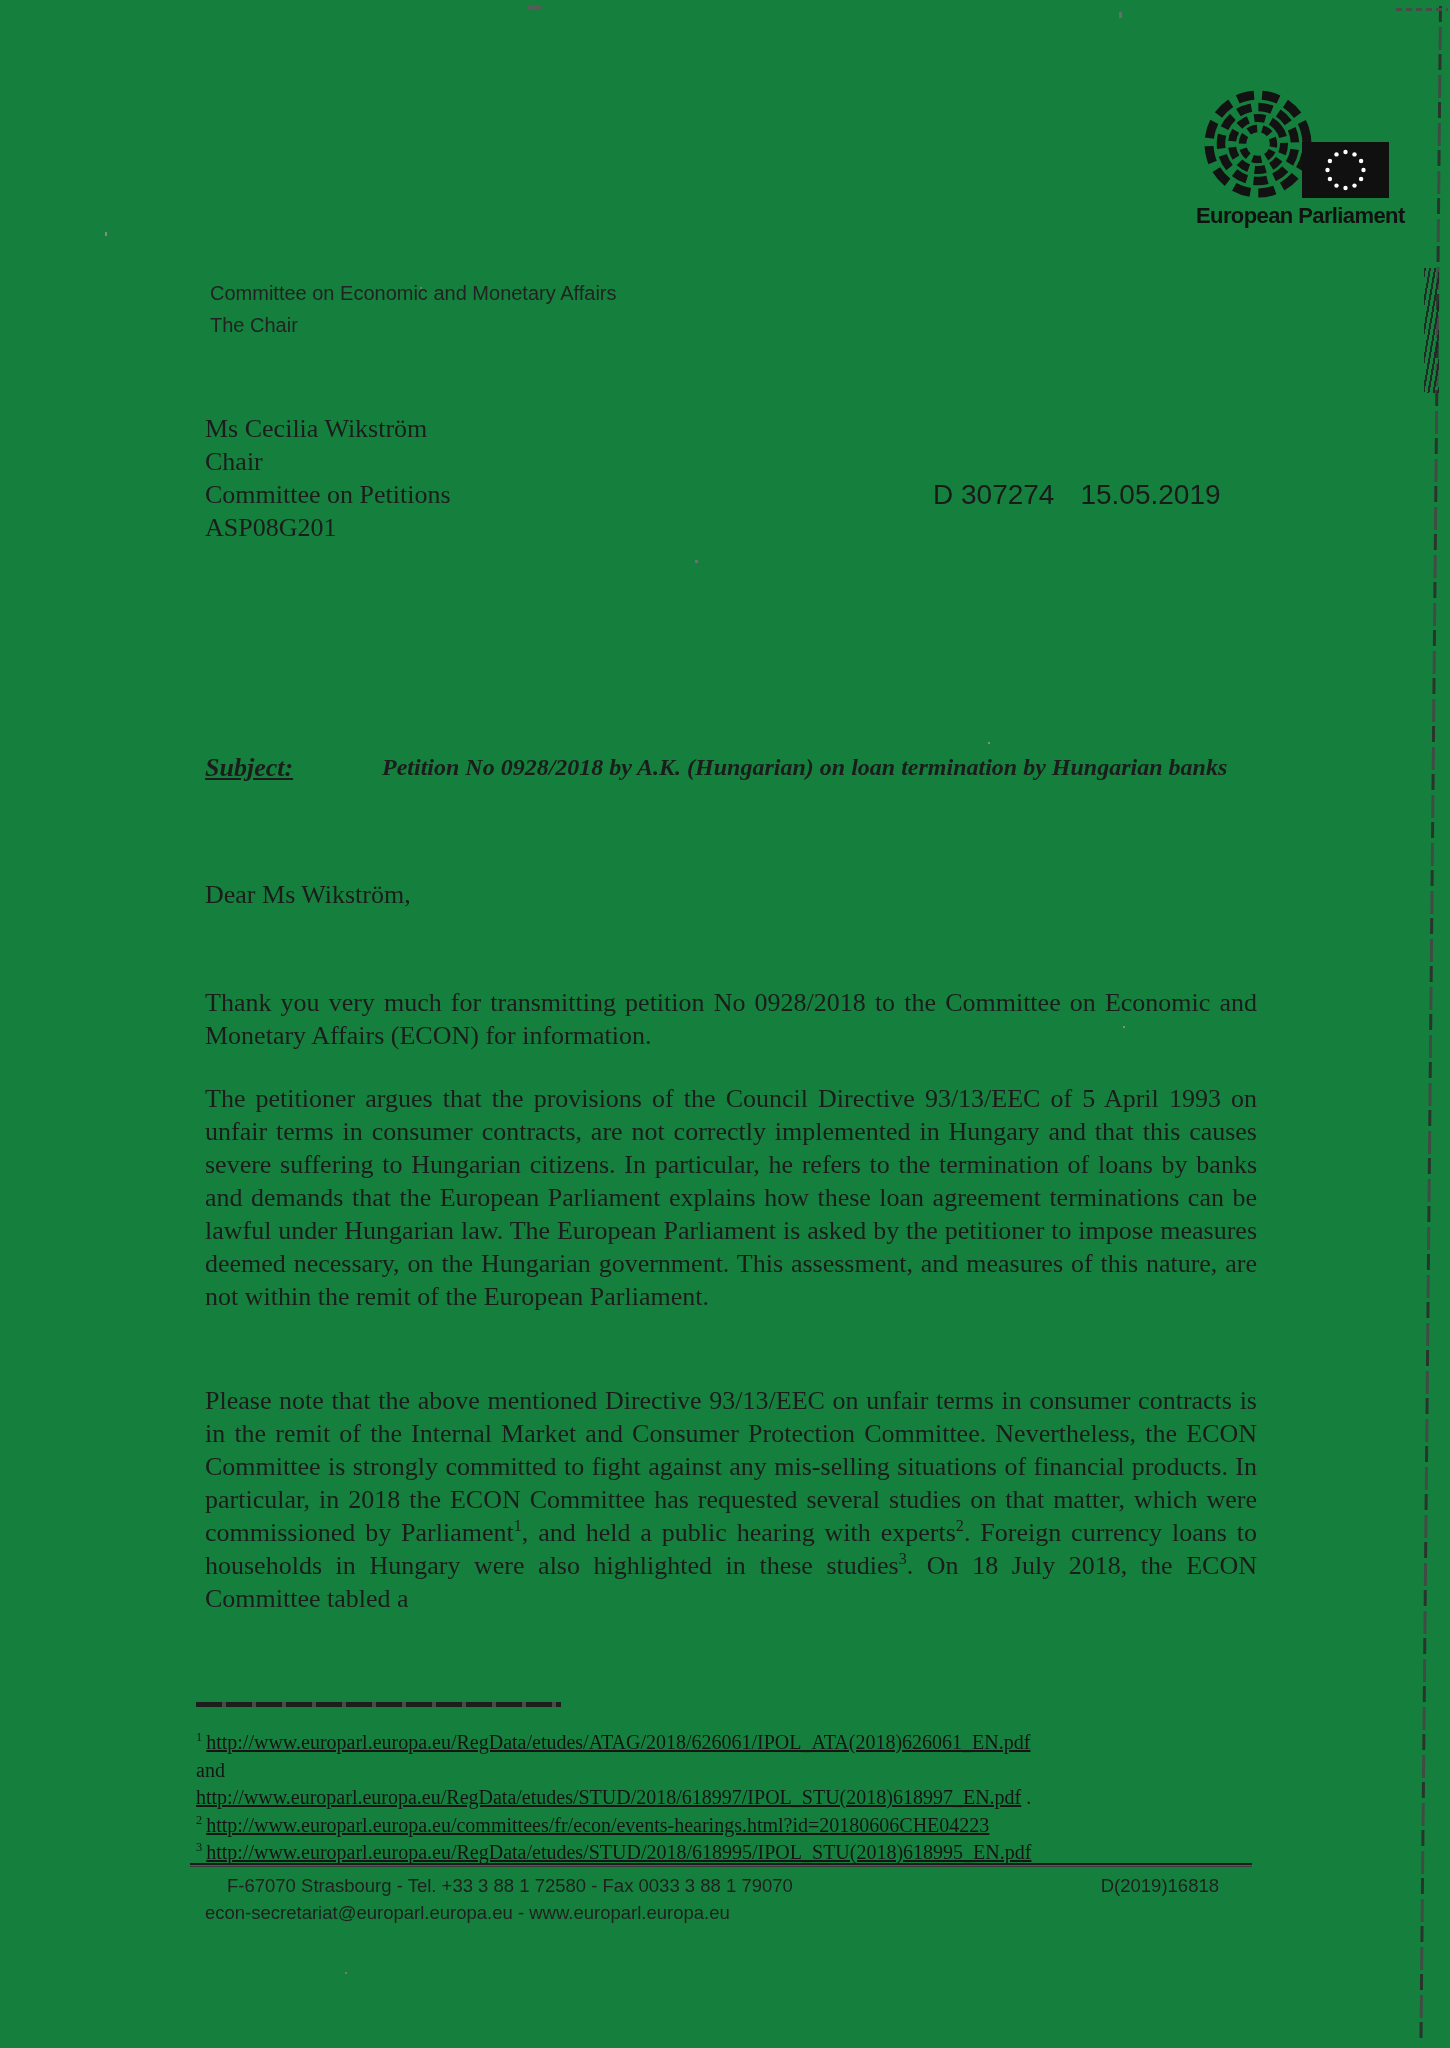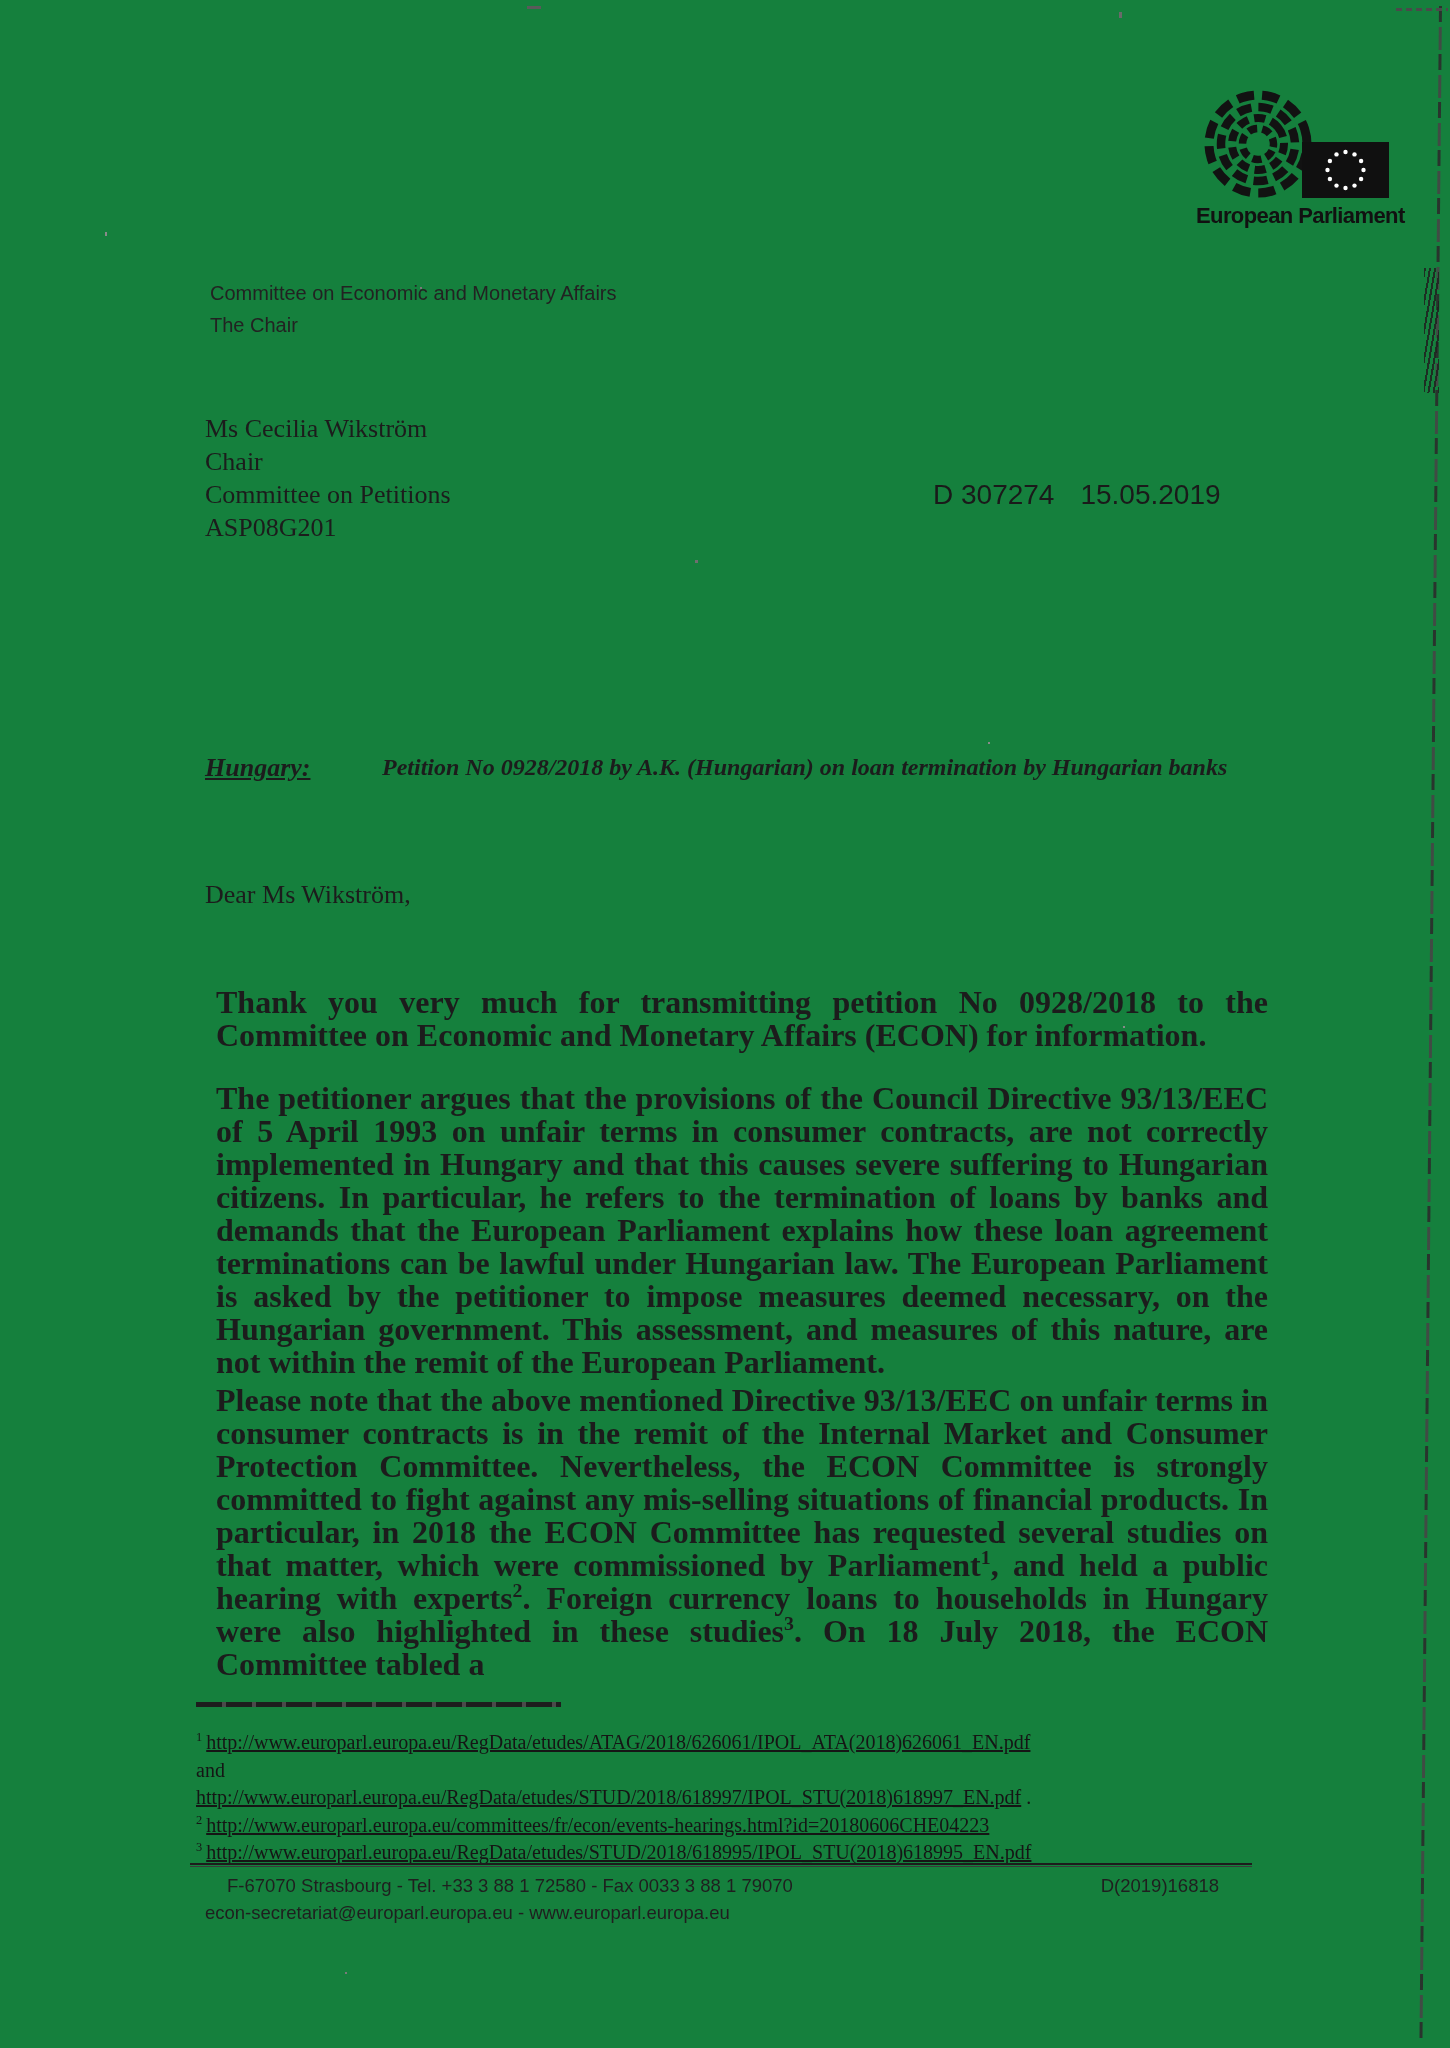--- a/index.html
+++ b/index.html
@@ -45,22 +45,22 @@
     font-weight:bold;font-style:italic;font-size:26px;line-height:31px;
   }
   .subject-label span{text-decoration:underline;}
   .subject-text{
     flex:1;font-weight:bold;font-style:italic;
     font-size:24px;line-height:31px;text-align:justify;
   }
   
   .salutation{position:absolute;left:205px;top:879px;font-size:26px;line-height:32px;}
   .para{
-    position:absolute;left:216px;width:1052px;
-    font-size:32px;line-height:33px;text-align:justify;font-weight:bold;
+    position:absolute;left:205px;width:1052px;
+    font-size:26px;line-height:33px;text-align:justify;
   }
   .p1{top:986px;}
   .p2{top:1082px;}
   .p3{top:1384px;}
   sup.fnref{font-size:0.62em;line-height:0;vertical-align:super;}
   
   .fn-sep{
     position:absolute;left:196px;top:1702px;width:365px;height:5px;
     background:repeating-linear-gradient(90deg,#1d1d1d 0 26px,#4a4a4a 26px 30px);
   }
@@ -144,21 +144,21 @@
     <div>Chair</div>
     <div>Committee on Petitions</div>
     <div>ASP08G201</div>
   </div>
 
   <div class="reference">
     <span>D 307274</span><span class="ref-gap"></span><span>15.05.2019</span>
   </div>
 
   <div class="subject-row">
-    <div class="subject-label"><span>Hungary:</span></div>
+    <div class="subject-label"><span>Subject:</span></div>
     <div class="subject-text">Petition No 0928/2018 by A.K. (Hungarian) on loan termination by Hungarian banks</div>
   </div>
 
   <div class="salutation">Dear Ms Wikström,</div>
 
   <div class="para p1">Thank you very much for transmitting petition No 0928/2018 to the Committee on Economic and Monetary Affairs (ECON) for information.</div>
   <div class="para p2">The petitioner argues that the provisions of the Council Directive 93/13/EEC of 5 April 1993 on unfair terms in consumer contracts, are not correctly implemented in Hungary and that this causes severe suffering to Hungarian citizens. In particular, he refers to the termination of loans by banks and demands that the European Parliament explains how these loan agreement terminations can be lawful under Hungarian law. The European Parliament is asked by the petitioner to impose measures deemed necessary, on the Hungarian government. This assessment, and measures of this nature, are not within the remit of the European Parliament.</div>
   <div class="para p3"><span>Please note that the above mentioned Directive 93/13/EEC on unfair terms in consumer contracts is in the remit of the Internal Market and Consumer Protection Committee. Nevertheless, the ECON Committee is strongly committed to fight against any mis-selling situations of financial products. In particular, in 2018 the ECON Committee has requested several studies on that matter, which were commissioned by Parliament</span><sup class="fnref">1</sup><span>, and held a public hearing with experts</span><sup class="fnref">2</sup><span>. Foreign currency loans to households in Hungary were also highlighted in these studies</span><sup class="fnref">3</sup><span>. On 18 July 2018, the ECON Committee tabled a</span></div>
 
   <div class="fn-sep"></div>

